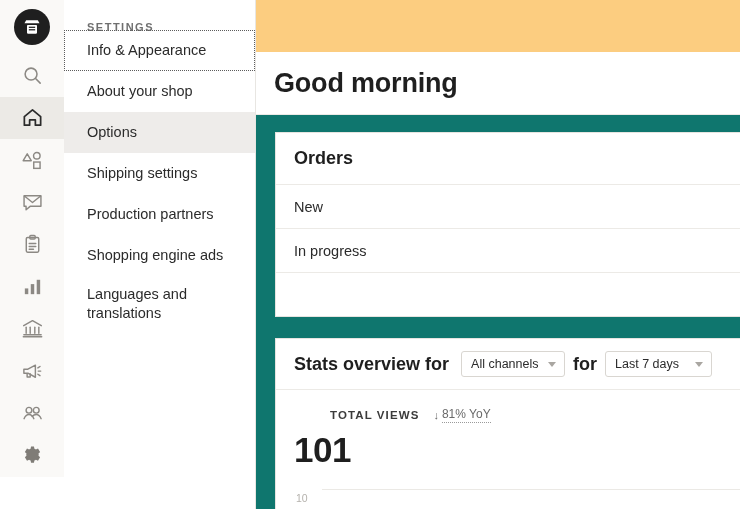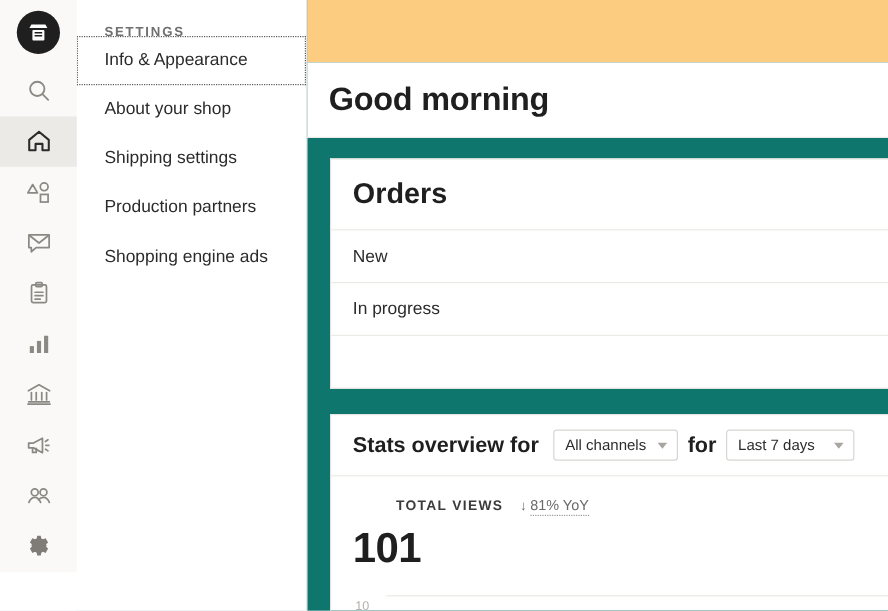--- a/index.html
+++ b/index.html
@@ -163,21 +163,21 @@
     width: 500px;
   }
   .card + .card { margin-top: 21px; }
 
   .card-head {
     padding: 15px 20px 15px 18px;
     border-bottom: 1px solid #eceae6;
     box-sizing: border-box;
   }
   .card-title {
-    font-size: 24px;
+    font-size: 18px;
     font-weight: 700;
     color: #1f1f1f;
   }
 
   .order-row {
     height: 44px;
     display: flex;
     align-items: center;
     padding: 0 18px;
     box-sizing: border-box;
@@ -427,33 +427,39 @@
     <div class="settings-list">
 
       <div class="settings-item focused">
         <span class="label-wrap">Info &amp; Appearance</span>
       </div>
 
       <div class="settings-item">
         <span class="label-wrap">About your shop</span>
       </div>
 
+      <div class="settings-item selected">
+        <span class="label-wrap">Options</span>
+      </div>
 
       <div class="settings-item">
         <span class="label-wrap">Shipping settings</span>
       </div>
 
       <div class="settings-item">
         <span class="label-wrap">Production partners</span>
       </div>
 
       <div class="settings-item">
         <span class="label-wrap">Shopping engine ads</span>
       </div>
 
+      <div class="settings-item">
+        <span class="label-wrap">Languages and translations</span>
+      </div>
 
     </div>
   </aside>
 
   <main class="main">
 
     <div class="banner"></div>
 
     <div class="greeting-bar">
       <h1 class="greeting">Good morning</h1>

